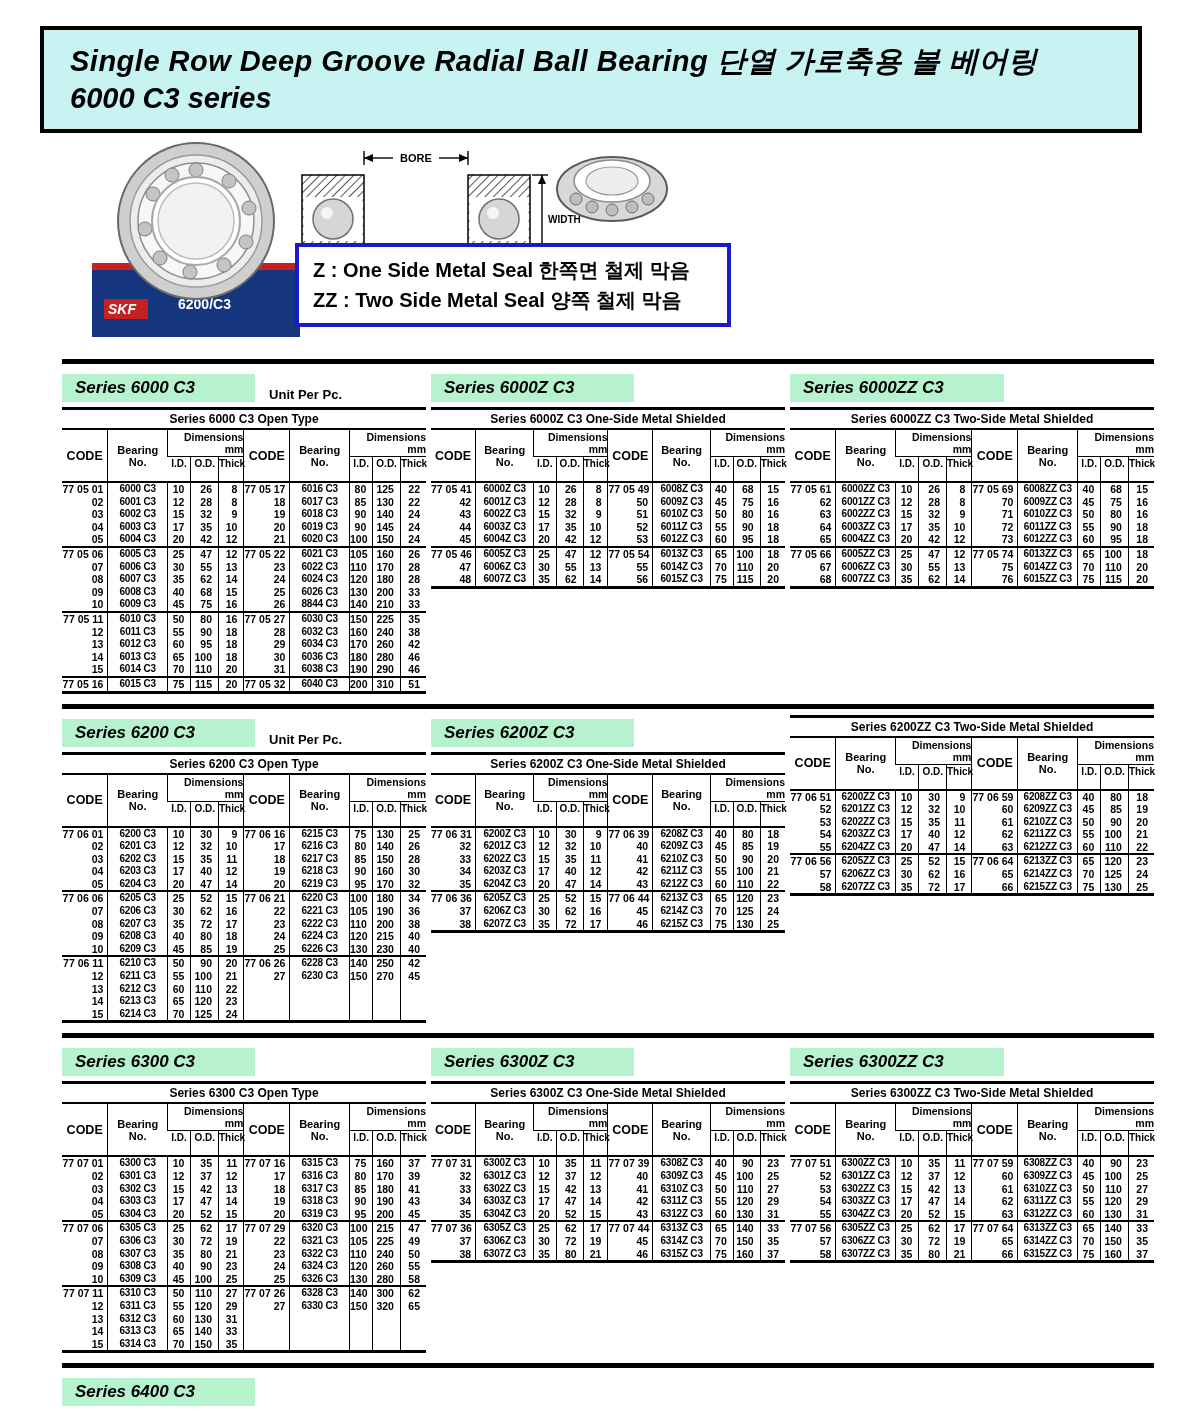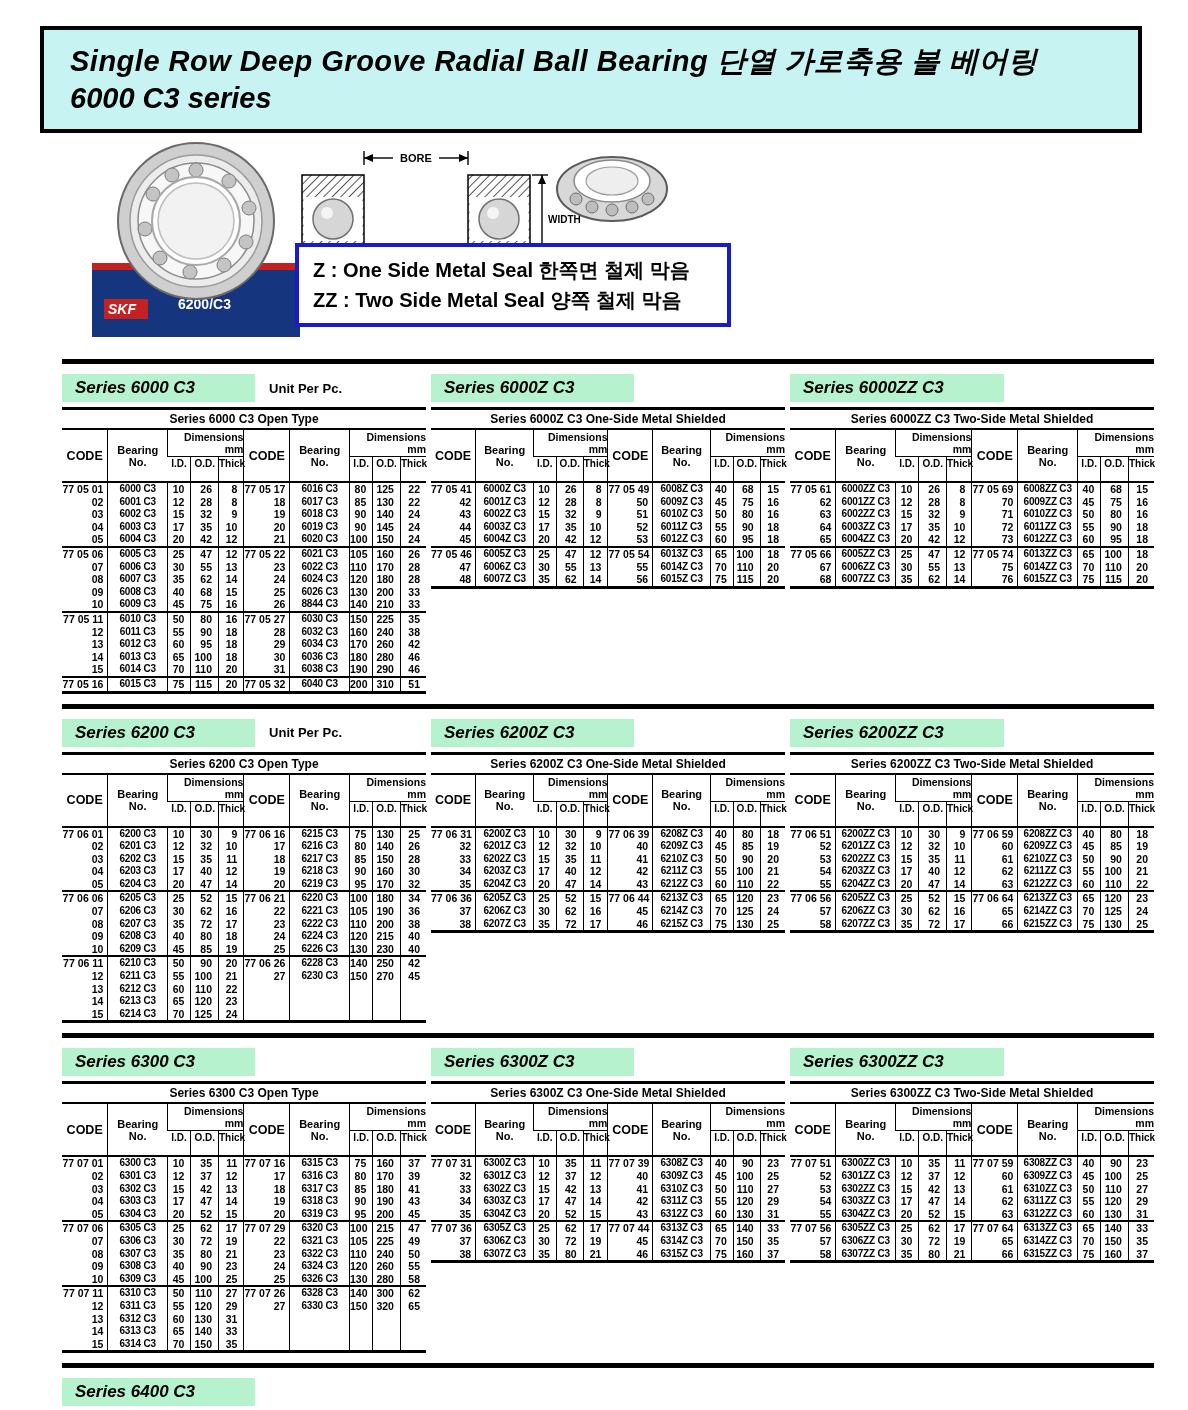--- a/index.html
+++ b/index.html
@@ -12,21 +12,21 @@
   .gfx{position:relative;height:208px;margin-top:8px;}
   .bearing-photo{position:absolute;left:68px;top:0;}
   .xsec{position:absolute;left:290px;top:4px;}
   .bsmall{position:absolute;left:552px;top:6px;}
   .legend{position:absolute;left:295px;top:102px;width:400px;border:4px solid #1a1acd;background:#fff;padding:8px 14px;}
   .legend div{font-size:20px;font-weight:700;line-height:30px;white-space:nowrap;}
   
   .rule{height:5px;background:#000;margin:10px 34px 6px 62px;}
   .band{margin:0 34px 4px 62px;display:grid;grid-template-columns:364px 354px 364px;column-gap:5px;align-items:start;}
   .band.single{grid-template-columns:364px;}
-  .titlerow{display:flex;align-items:center;gap:14px;margin:4px 0 5px 0;}
+  .titlerow{display:flex;align-items:flex-end;gap:14px;margin:4px 0 5px 0;}
   .stitle{background:#b6f2cd;font-style:italic;font-weight:700;font-size:17px;padding:4px 60px 4px 13px;white-space:nowrap;}
   .unit{font-weight:700;font-size:13px;white-space:nowrap;}
   .subt{border-top:3px solid #000;border-bottom:2px solid #000;font-weight:700;font-size:12px;text-align:center;padding:2px 0;}
   
   .tbl table{width:100%;border-collapse:collapse;table-layout:fixed;border-bottom:3px solid #000;}
   .tbl th,.tbl td{border-left:1.4px solid #000;padding:0;}
   .tbl tr > *:first-child{border-left:none;}
   .tbl thead th{font-weight:700;}
   .tbl .hc{font-size:12.5px;}
   .tbl .hn{font-size:11px;line-height:12px;padding:2px 0;}
@@ -1014,23 +1014,20 @@
               <td class="n">6215Z C3</td>
               <td class="d">75</td>
               <td class="d">130</td>
               <td class="d">25</td>
             </tr>
           </tbody>
         </table>
       </div>
   </div>
   <div>
-    <div class="titlerow">
-        <span class="stitle">Series 6200ZZ C3</span>
-      </div>
     <div class="subt">Series 6200ZZ C3 Two-Side Metal Shielded</div>
     <div class="tbl">
         <table>
           <colgroup>
             <col style="width:12.6%">
             <col style="width:16.4%">
             <col style="width:6.4%">
             <col style="width:7.6%">
             <col style="width:7%">
             <col style="width:12.6%">

